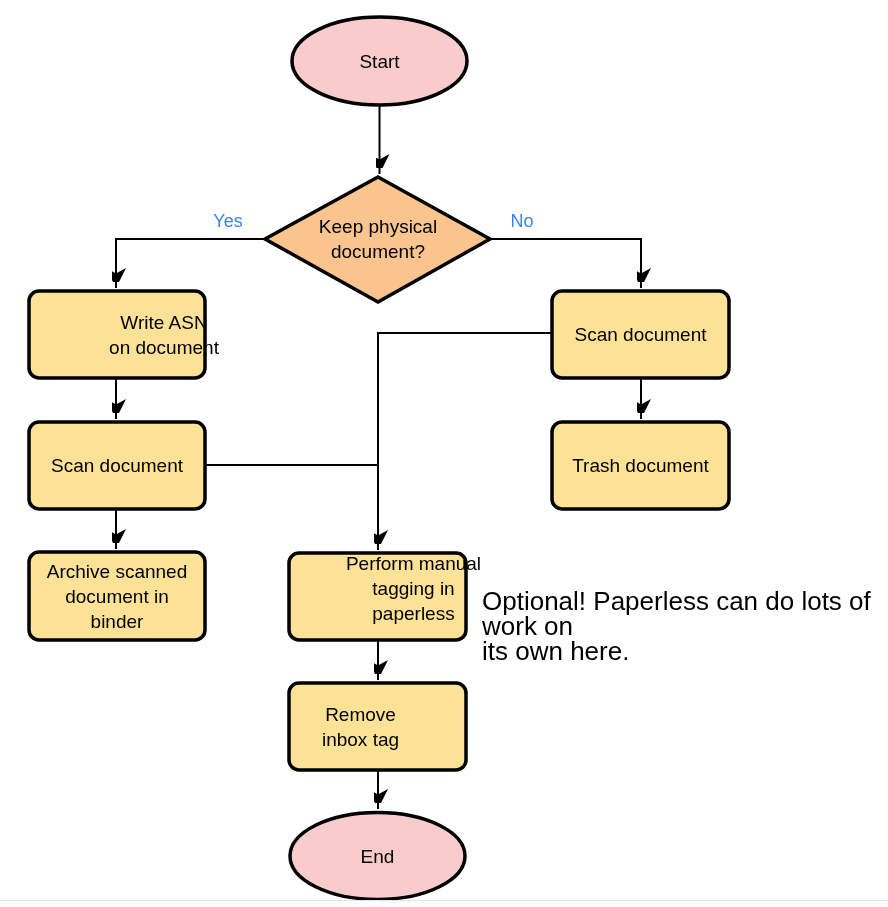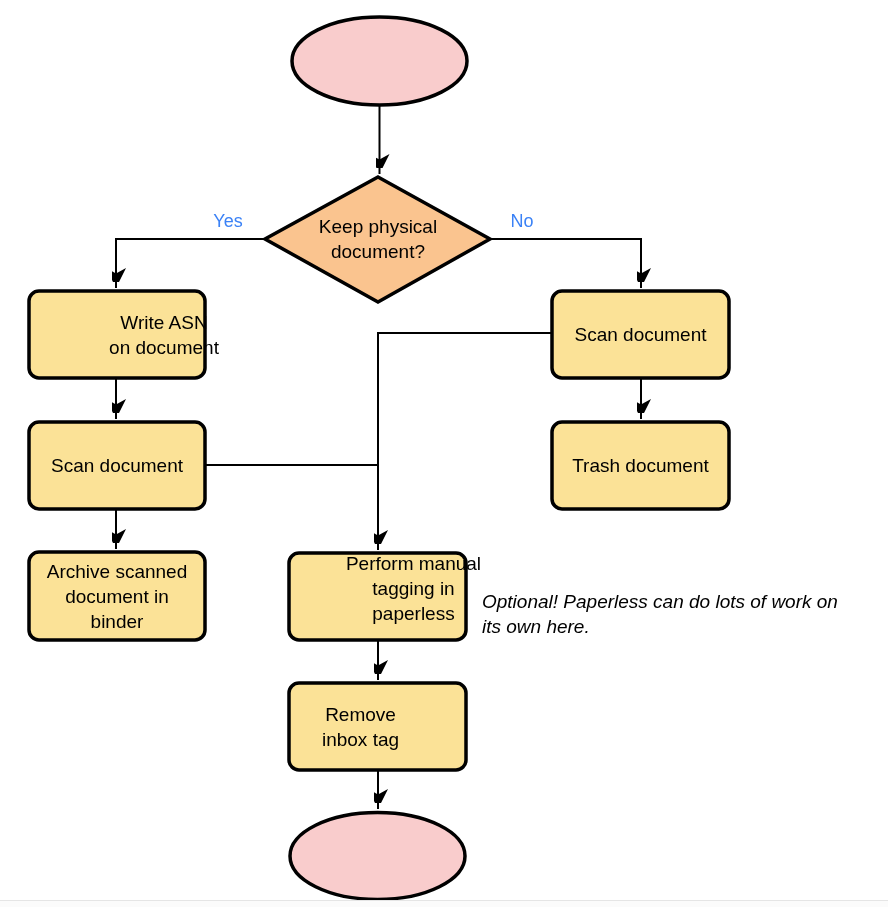--- a/index.html
+++ b/index.html
@@ -31,23 +31,22 @@
     text-align: center;
     color: #3b82f6;
     font-size: 18px;
     line-height: 22px;
   }
   .note {
     position: absolute;
     left: 482px;
     top: 589px;
     width: 400px;
-    font-size: 19px;
+    font-size: 26px;
     line-height: 25px;
-    font-style: italic;
     color: #000000;
     text-align: left;
   }
   .bottom-edge {
     position: absolute;
     left: 0;
     right: 0;
     top: 900px;
     height: 7px;
     border-top: 1px solid #e5e5e5;
@@ -82,38 +81,40 @@
     <rect class="shape" x="29" y="291" width="176" height="87" rx="10" fill="#fbe297"></rect>
     <rect class="shape" x="29" y="422" width="176" height="87" rx="10" fill="#fbe297"></rect>
     <rect class="shape" x="29" y="552" width="176" height="88" rx="10" fill="#fbe297"></rect>
     <rect class="shape" x="552" y="291" width="177" height="87" rx="10" fill="#fbe297"></rect>
     <rect class="shape" x="552" y="422" width="177" height="87" rx="10" fill="#fbe297"></rect>
     <rect class="shape" x="289" y="553" width="177" height="87" rx="10" fill="#fbe297"></rect>
     <rect class="shape" x="289" y="683" width="177" height="87" rx="10" fill="#fbe297"></rect>
     <ellipse class="shape" cx="377.5" cy="856" rx="87.5" ry="43.5" fill="#f9cccc"></ellipse>
   </svg>
 
+  <div class="label" style="left:292px; top:17px; width:175px; height:88px;">Start</div>
   <div class="label" style="left:278px; top:214px; width:200px; height:50px;">
       <div>Keep physical<br>document?</div>
     </div>
   <div class="label" style="left:29px; top:291px; width:176px; height:87px;padding-left:47px;">
       <div>Write ASN<br>on document</div>
     </div>
   <div class="label" style="left:29px; top:422px; width:176px; height:87px;">Scan document</div>
   <div class="label" style="left:29px; top:552px; width:176px; height:88px;">
       <div>Archive scanned<br>document in<br>binder</div>
     </div>
   <div class="label" style="left:552px; top:291px; width:177px; height:87px;">Scan document</div>
   <div class="label" style="left:552px; top:422px; width:177px; height:87px;">Trash document</div>
   <div class="label" style="left:289px; top:553px; width:177px; height:71px;margin-left:36px;">
       <div>Perform manual<br>tagging in<br>paperless</div>
     </div>
   <div class="label" style="left:289px; top:683px; width:143px; height:87px;">
       <div>Remove<br>inbox tag</div>
     </div>
+  <div class="label" style="left:290px; top:812px; width:175px; height:88px;">End</div>
 
   <div class="edge-label" style="left:193px; top:210px; width:70px;">Yes</div>
   <div class="edge-label" style="left:492px; top:210px; width:60px;">No</div>
 
   <div class="note">
       <div>Optional! Paperless can do lots of work on<br>its own here.</div>
     </div>
 
   <div class="bottom-edge"></div>
 </div>

